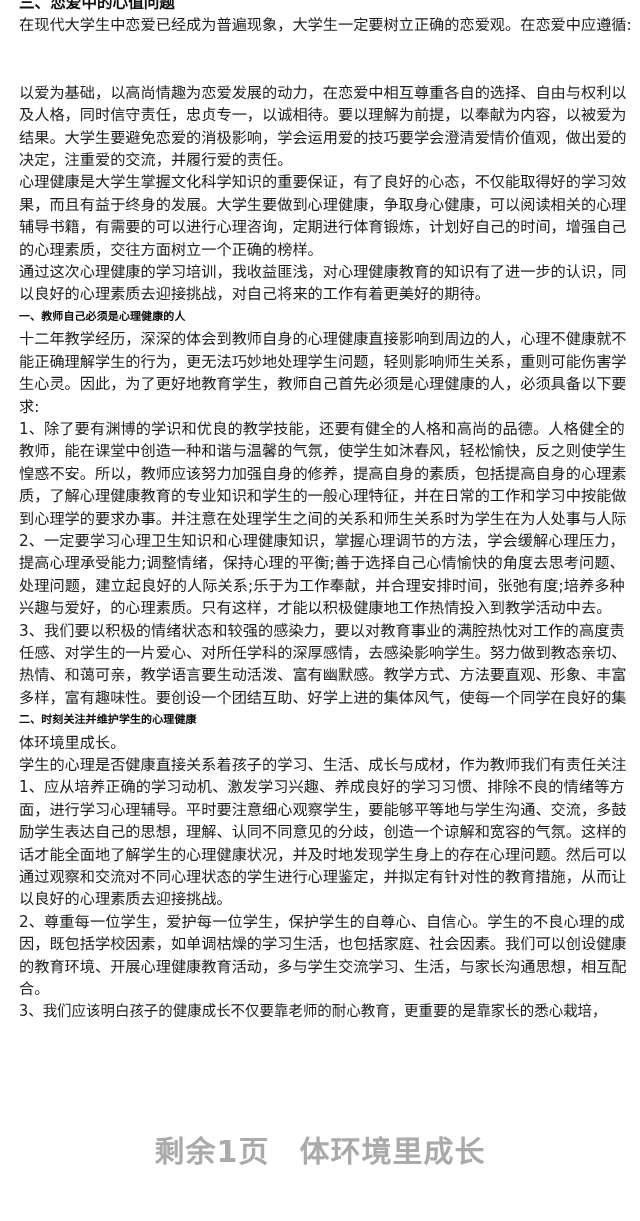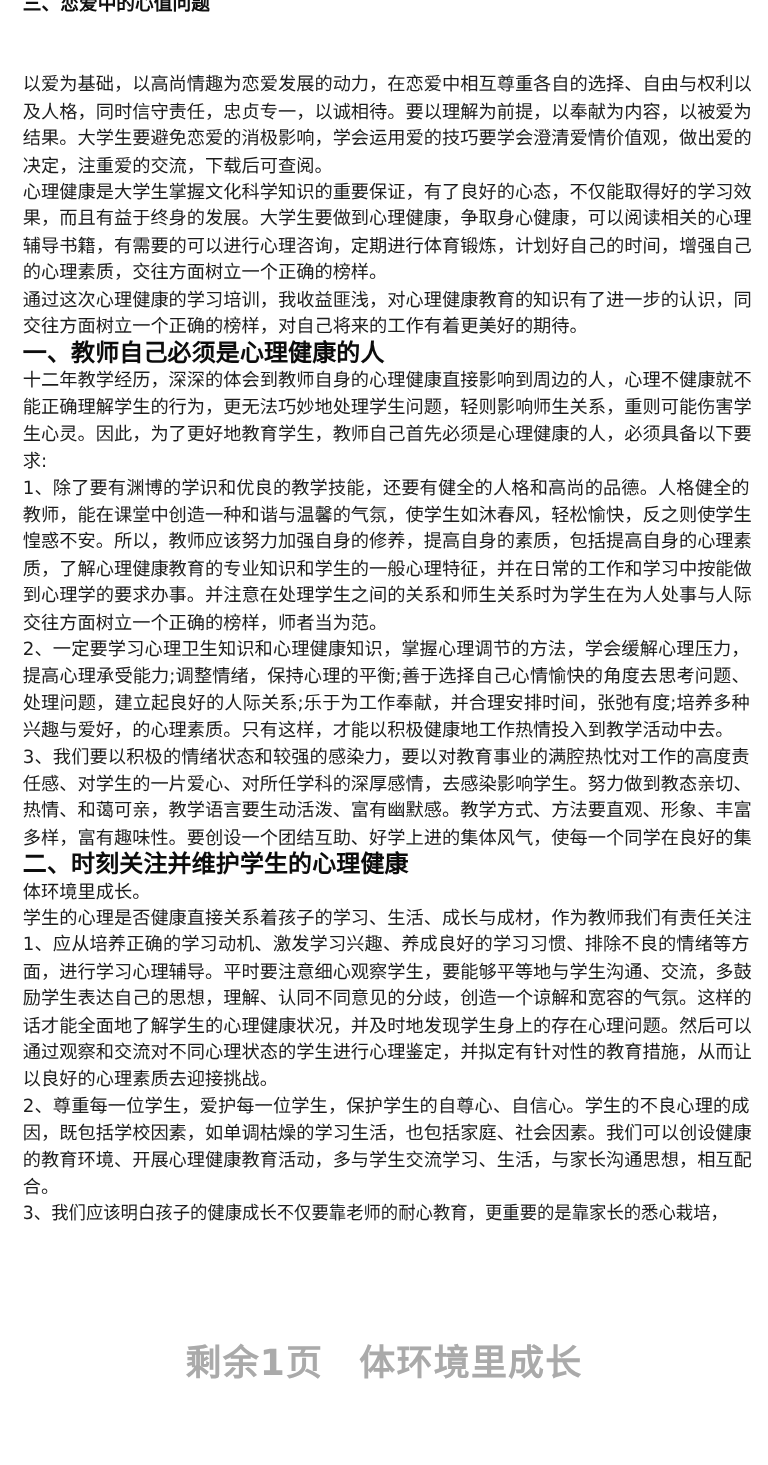--- a/index.html
+++ b/index.html
@@ -49,21 +49,21 @@
   
   .line.clipped-head {
     font-weight: 700;
     font-size: 15.6px;
     color: #101010;
   }
 
   
   .line.section-head {
     font-weight: 700;
-    font-size: 20px;
+    font-size: 11px;
     color: #0d0d0d;
     letter-spacing: 0.1px;
   }
 
   
   .line.justify {
     display: flex;
     justify-content: space-between;
     white-space: nowrap;
   }
@@ -82,21 +82,21 @@
   }
 
   
   #paywall-overlay {
     position: absolute;
     left: 0;
     top: 1122px;
     width: 640px;
     height: 60px;
     display: flex;
-    align-items: flex-start;
+    align-items: center;
     justify-content: center;
     gap: 30px;
     pointer-events: auto;
   }
   .paywall-text {
     font-size: 30px;
     font-weight: 700;
     color: #aaaaaa;
     letter-spacing: 1px;
     line-height: 1;
@@ -104,20 +104,21 @@
     font-family: "DejaVu Sans", "Liberation Sans", sans-serif;
   }
 </style>
 </head>
 <body>
 
 <div id="document-page">
 
   <div id="document-body">
       <div class="line clipped-head">三、恋爱中的心值问题</div>
+      <div class="line">在现代大学生中恋爱已经成为普遍现象，大学生一定要树立正确的恋爱观。在恋爱中应遵循:</div>
       <div class="spacer-gap"></div>
       <div class="line justify">
         <span>以</span>
         <span>爱</span>
         <span>为</span>
         <span>基</span>
         <span>础</span>
         <span>，</span>
         <span>以</span>
         <span>高</span>
@@ -231,21 +232,21 @@
         <span>情</span>
         <span>价</span>
         <span>值</span>
         <span>观</span>
         <span>，</span>
         <span>做</span>
         <span>出</span>
         <span>爱</span>
         <span>的</span>
       </div>
-      <div class="line">决定，注重爱的交流，下载后可查阅。</div>
+      <div class="line">决定，注重爱的交流，并履行爱的责任。</div>
       <div class="line justify">
         <span>心</span>
         <span>理</span>
         <span>健</span>
         <span>康</span>
         <span>是</span>
         <span>大</span>
         <span>学</span>
         <span>生</span>
         <span>掌</span>
@@ -401,21 +402,21 @@
         <span>了</span>
         <span>进</span>
         <span>一</span>
         <span>步</span>
         <span>的</span>
         <span>认</span>
         <span>识</span>
         <span>，</span>
         <span>同</span>
       </div>
-      <div class="line">交往方面树立一个正确的榜样，对自己将来的工作有着更美好的期待。</div>
+      <div class="line">以良好的心理素质去迎接挑战，对自己将来的工作有着更美好的期待。</div>
       <div class="line section-head">一、教师自己必须是心理健康的人</div>
       <div class="line justify">
         <span>十</span>
         <span>二</span>
         <span>年</span>
         <span>教</span>
         <span>学</span>
         <span>经</span>
         <span>历</span>
         <span>，</span>
@@ -740,21 +741,20 @@
         <span>生</span>
         <span>在</span>
         <span>为</span>
         <span>人</span>
         <span>处</span>
         <span>事</span>
         <span>与</span>
         <span>人</span>
         <span>际</span>
       </div>
-      <div class="line">交往方面树立一个正确的榜样，师者当为范。</div>
       <div class="line justify">
         <span>2</span>
         <span>、</span>
         <span>一</span>
         <span>定</span>
         <span>要</span>
         <span>学</span>
         <span>习</span>
         <span>心</span>
         <span>理</span>

